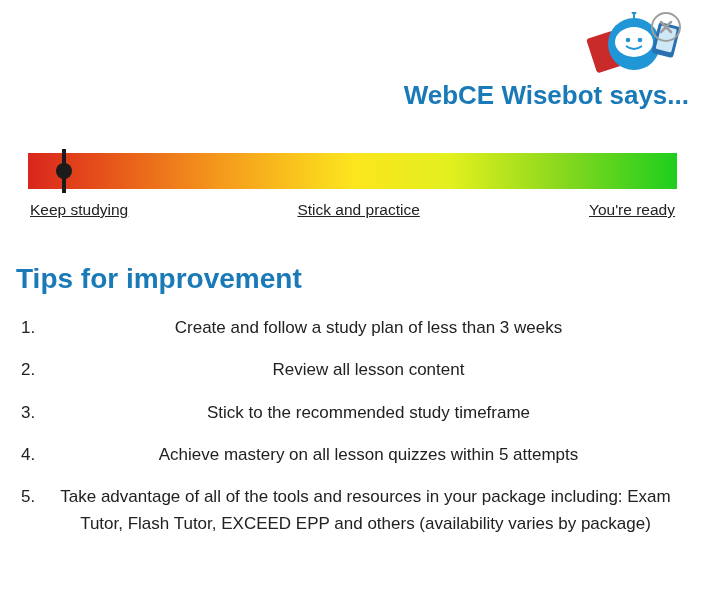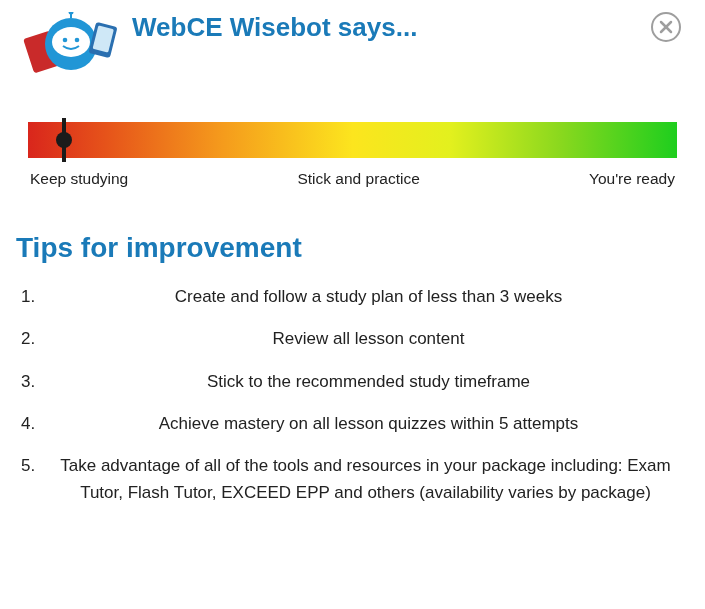--- a/index.html
+++ b/index.html
@@ -6,22 +6,23 @@
   body {
     margin: 0;
     font-family: -apple-system, BlinkMacSystemFont, "Segoe UI", Arial, sans-serif;
     background: #fff;
     width: 705px;
     padding: 12px 16px;
     color: #333;
   }
   .header {
     display: flex;
-    align-items: flex-start;
+    align-items: flex-end;
     position: relative;
+    flex-direction: column;
   }
   .mascot {
     width: 110px;
     height: 68px;
     flex-shrink: 0;
   }
   .title {
     font-size: 26px;
     font-weight: 700;
     color: #1a7ab8;
@@ -69,20 +70,21 @@
     background: #1b1b1b;
     border-radius: 50%;
   }
   .gauge-labels {
     display: flex;
     justify-content: space-between;
     margin-top: 12px;
     font-size: 15.5px;
     color: #222;
     padding: 0 2px;
+    text-decoration: underline;
   }
   .section-title {
     font-size: 28px;
     font-weight: 700;
     color: #1a7ab8;
     margin: 44px 0 12px 0;
   }
   .tips-list {
     padding-left: 24px;
     margin: 0;

